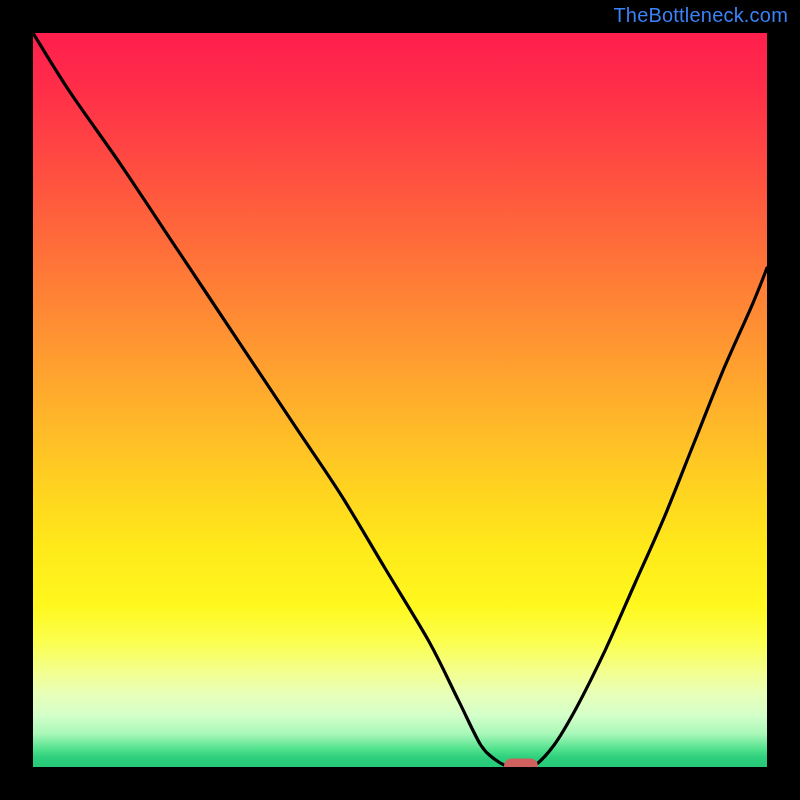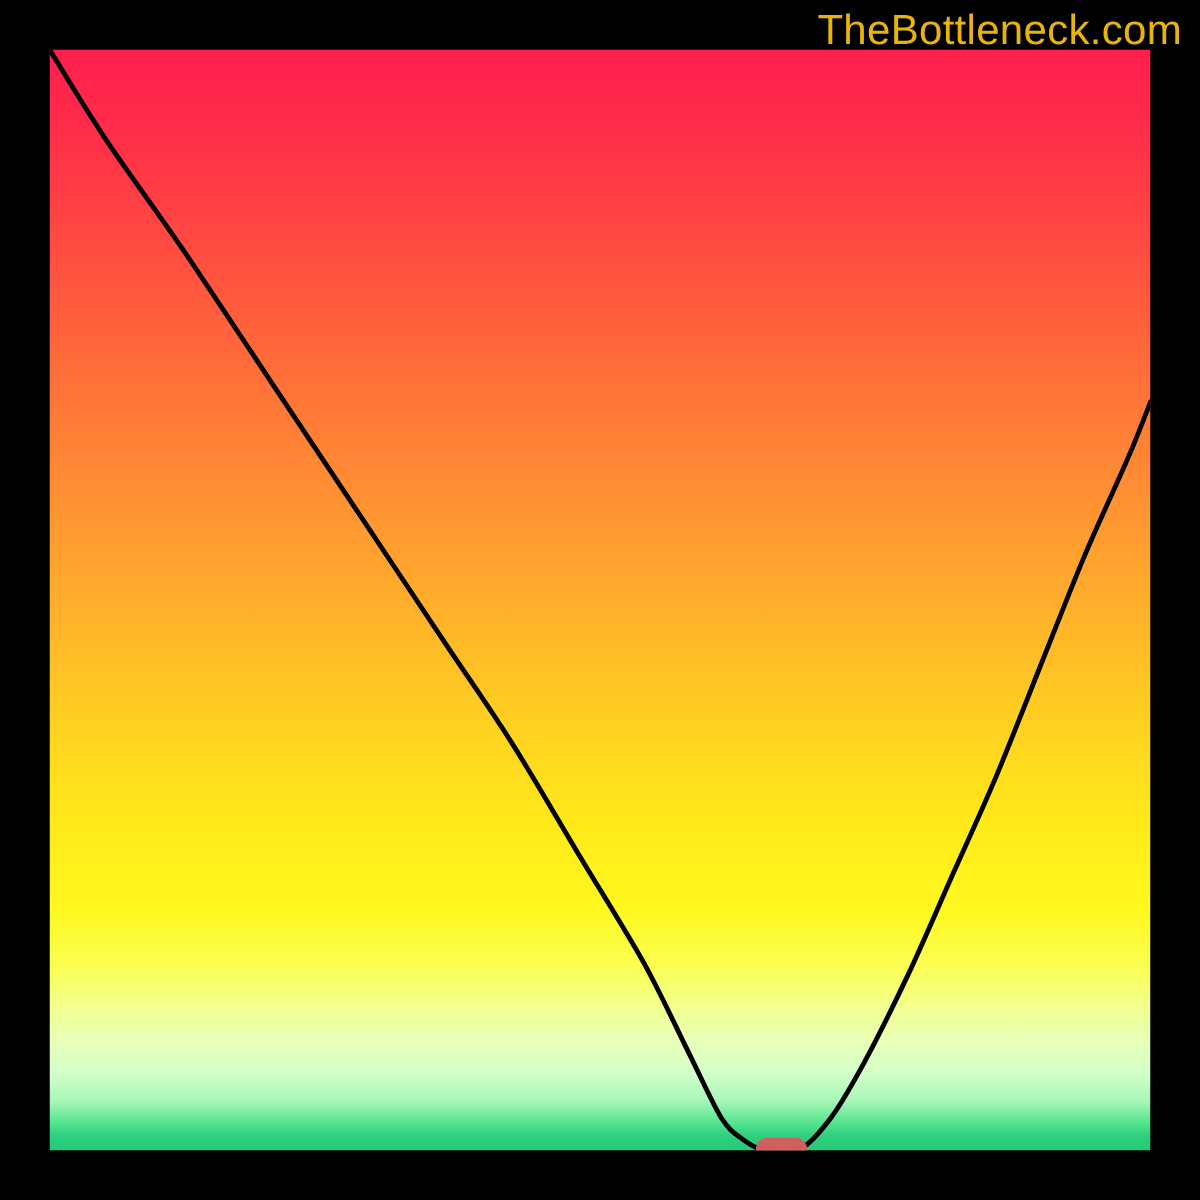--- a/index.html
+++ b/index.html
@@ -14,22 +14,22 @@
   .frame {
     position: relative;
     width: 800px;
     height: 800px;
     background: #000;
   }
   .watermark {
     position: absolute;
     top: 4px;
     right: 12px;
-    color: #eab308;
-    font-size: 28px;
+    color: #3b82f6;
+    font-size: 20px;
     font-weight: 400;
     letter-spacing: 0.2px;
     z-index: 10;
   }
   .plot-area {
     position: absolute;
     left: 33px;
     top: 33px;
     width: 734px;
     height: 734px;

